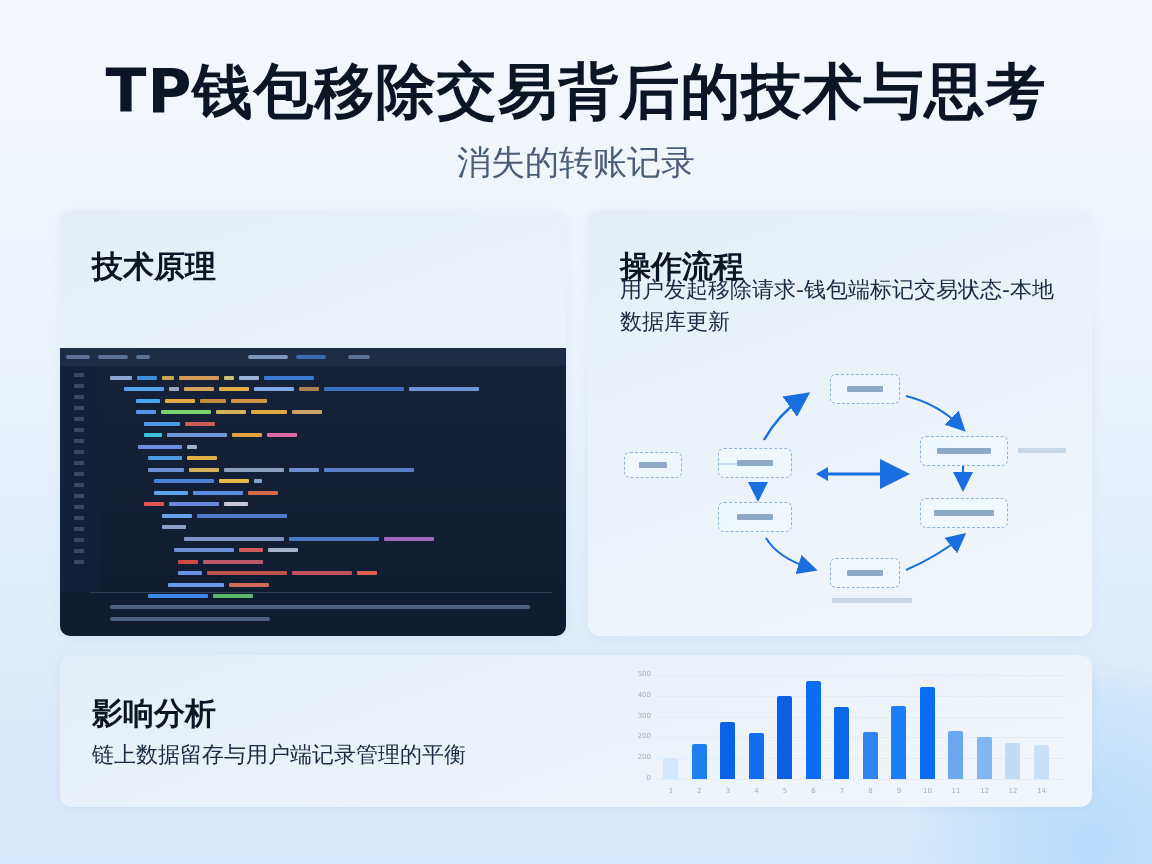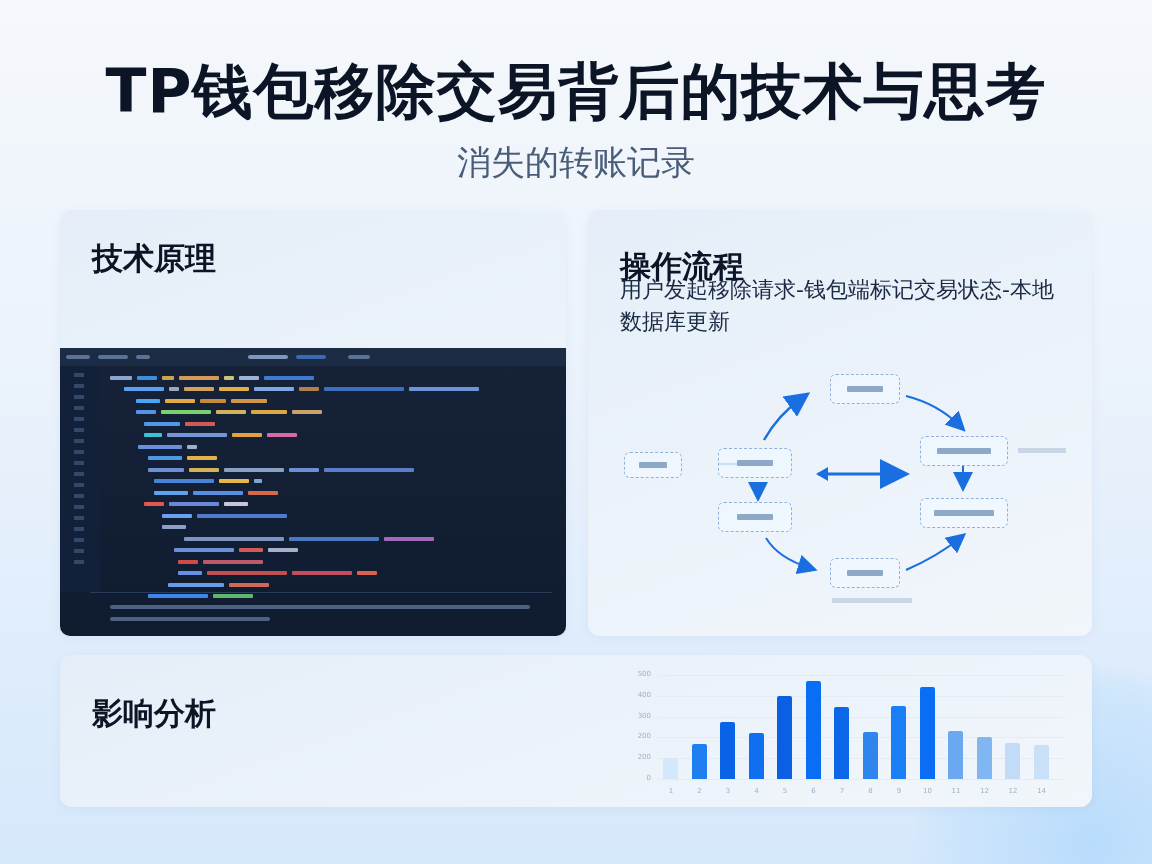--- a/index.html
+++ b/index.html
@@ -26,21 +26,21 @@
   }
   .card {
     position: absolute; border-radius: 12px;
     background: linear-gradient(160deg, #e5eef8 0%, #f1f6fb 100%);
     box-shadow: 0 2px 10px rgba(90,130,180,0.08);
   }
   .card h2 { position: absolute; left: 32px; font-size: 31px; font-weight: bold; color: #0b1526; }
   .card p { position: absolute; left: 32px; font-size: 22px; color: #1b2a44; line-height: 32px; }
 
   #card-tech { left: 60px; top: 210px; width: 506px; height: 426px; }
-  #card-tech h2 { top: 28px; font-family: Liberation Serif, serif; }
+  #card-tech h2 { top: 36px; font-family: Liberation Serif, serif; }
   #card-tech p { top: 80px; }
   .editor {
     position: absolute; left: 0; top: 138px; width: 506px; height: 288px;
     background: linear-gradient(180deg, #152238 0%, #0f1c30 100%);
     border-radius: 0 0 10px 10px; overflow: hidden;
   }
   .editor-bar { height: 18px; background: #1d2c45; display: flex; align-items: center; gap: 8px; padding-left: 6px; }
   .editor-bar span { display: inline-block; height: 4px; background: #5b7396; border-radius: 2px; }
   .gutter { position: absolute; left: 0; top: 18px; width: 40px; bottom: 44px; background: #13203a; }
   .gutter i { display: block; width: 10px; height: 4px; margin: 7px 0 0 14px; background: #34496a; }
@@ -265,20 +265,21 @@
     <div class="fbox" style="left:242px;top:198px;width:70px;height:30px">
         <span style="width:36px"></span>
       </div>
     <span style="position:absolute;left:430px;top:88px;width:48px;height:5px;background:#c9d6e6"></span>
     <span style="position:absolute;left:244px;top:238px;width:80px;height:5px;background:#c9d6e6"></span>
   </div>
 </section>
 
 <section class="card" id="card-impact">
   <h2>影响分析</h2>
+  <p>链上数据留存与用户端记录管理的平衡</p>
   <div class="chart" id="chart">
       <div class="grid" style="top: 112px;"></div>
       <div class="ytick" style="top: 107px;">0</div>
       <div class="grid" style="top: 91.2px;"></div>
       <div class="ytick" style="top: 86.2px;">200</div>
       <div class="grid" style="top: 70.4px;"></div>
       <div class="ytick" style="top: 65.4px;">200</div>
       <div class="grid" style="top: 49.6px;"></div>
       <div class="ytick" style="top: 44.6px;">300</div>
       <div class="grid" style="top: 28.8px;"></div>

